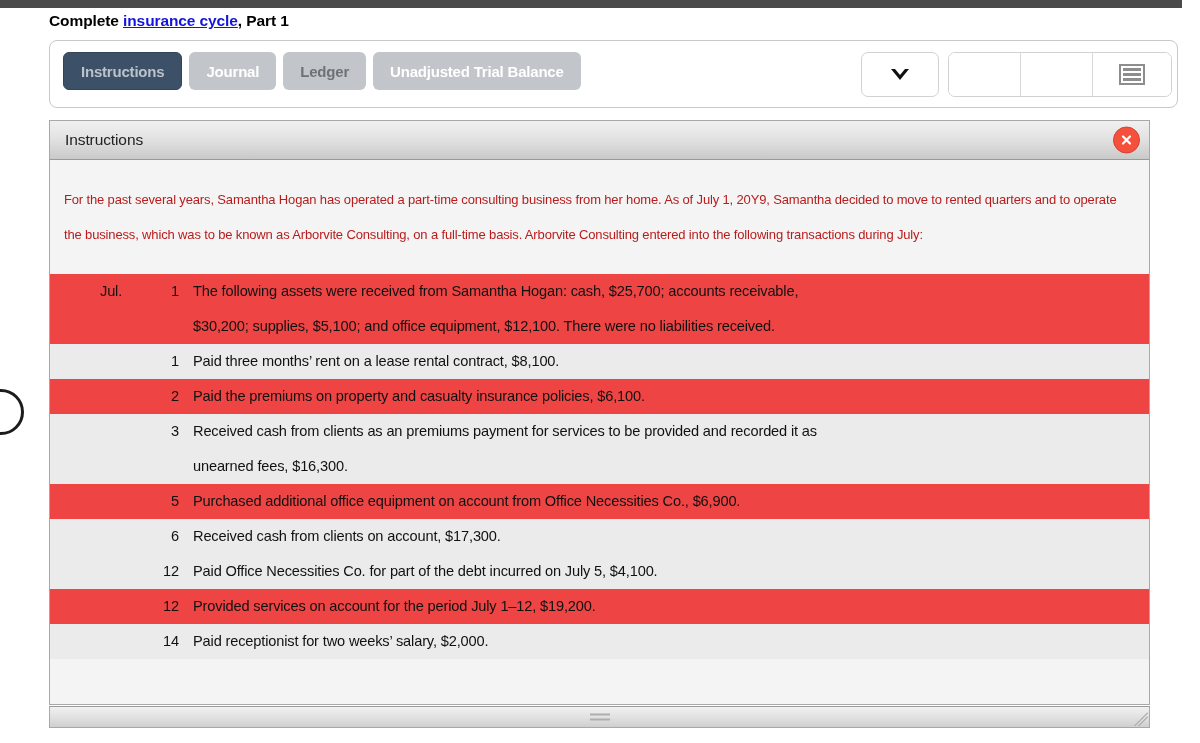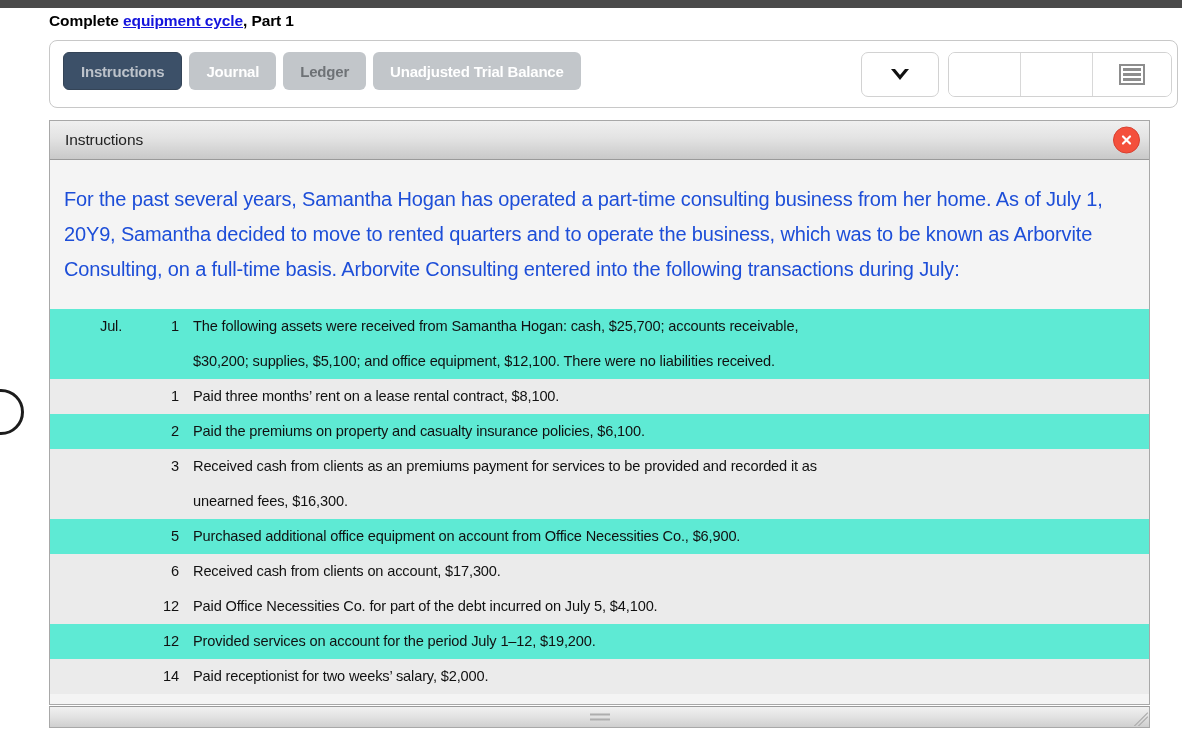--- a/index.html
+++ b/index.html
@@ -213,33 +213,33 @@
 
   .ins-body {
     padding: 0;
     height: 544px;
     overflow: hidden;
     background: #f4f4f4;
   }
 
   .intro-para {
     margin: 22px 14px 0 14px;
-    font-size: 20px;
-    color: #1d4ed8;
+    font-size: 13px;
+    color: #b91c1c;
     line-height: 35px;
     letter-spacing: -0.15px;
   }
 
   
   .txn-table {
     margin-top: 22px;
     width: 100%;
     border-collapse: collapse;
   }
-  .txn-table tr.odd  { background: #5eead4; }
+  .txn-table tr.odd  { background: #ef4444; }
   .txn-table tr.even { background: #ebebeb; }
   .txn-table td {
     font-size: 14.6px;
     color: #111111;
     line-height: 35px;
     vertical-align: top;
     letter-spacing: -0.15px;
     padding: 0;
   }
   td.col-month {
@@ -318,21 +318,21 @@
     background: #ffffff;
   }
 </style>
 </head>
 <body>
 
 <div class="top-chrome"></div>
 <div class="top-chrome-right"></div>
 
 <div class="page-title">
-  <span>Complete </span><a href="#">equipment cycle</a><span>, Part 1</span>
+  <span>Complete </span><a href="#">insurance cycle</a><span>, Part 1</span>
 </div>
 
 <div class="outer-panel">
 
   <div class="tabstrip">
     <div class="tab active">
         <span>Instructions</span>
       </div>
     <div class="tab inactive bright">
         <span>Journal</span>

